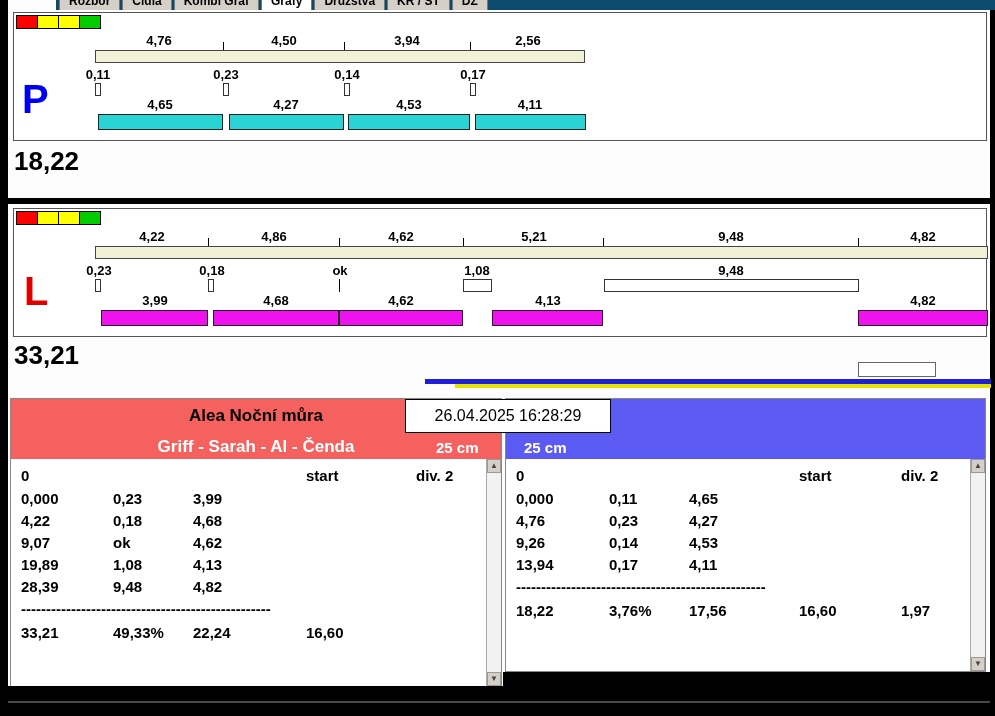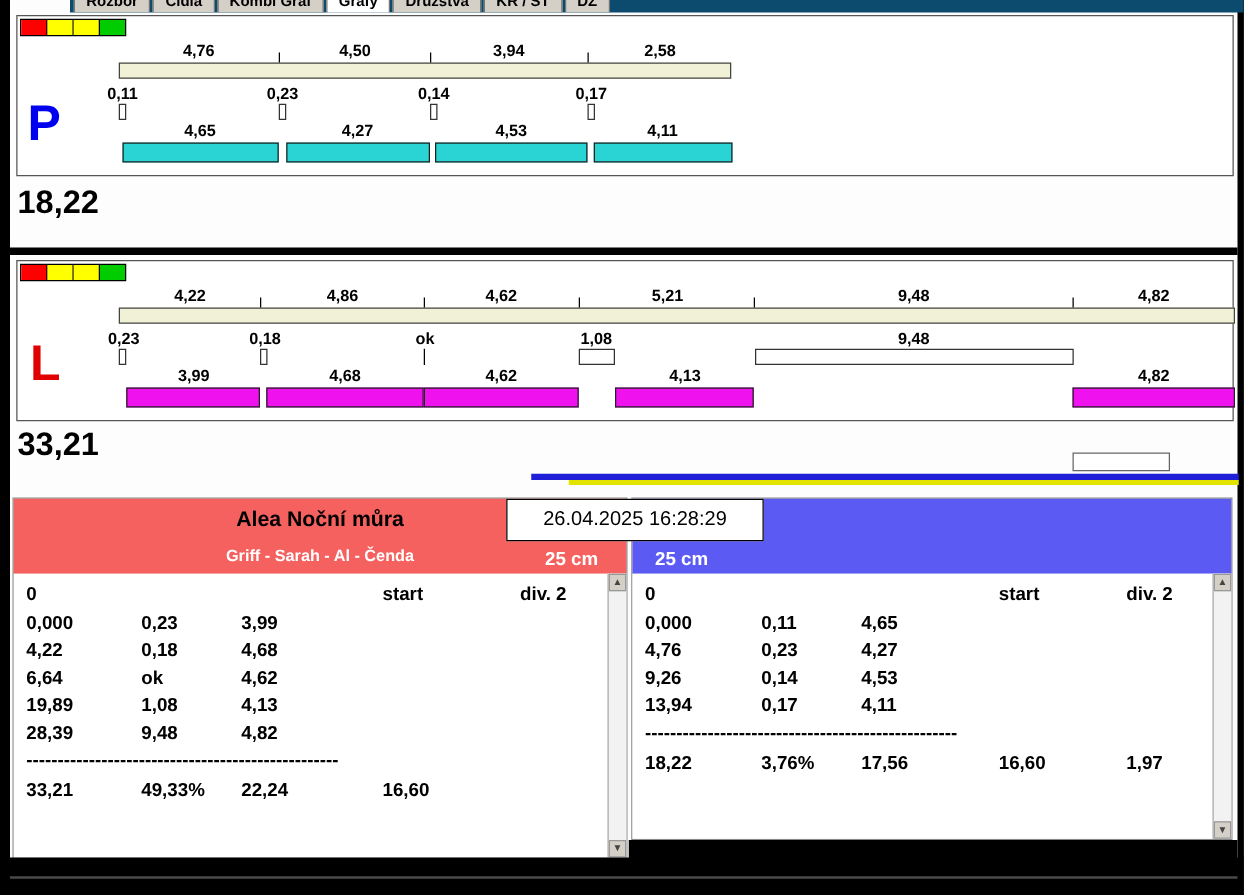--- a/index.html
+++ b/index.html
@@ -41,21 +41,21 @@
   .mini-box{position:absolute;left:858px;top:362px;width:76px;height:13px;background:#fff;border:1px solid #666;}
   .pb-blue{position:absolute;left:425px;top:379px;width:566px;height:5px;background:#1f1fd8;}
   .pb-yellow{position:absolute;left:455px;top:384px;width:536px;height:4px;background:#e3e300;}
 
   
   .team-panel{position:absolute;top:398px;background:#fff;border:1px solid #888;box-sizing:border-box;}
   .team-header{position:absolute;left:0;top:0;right:0;height:60px;}
   .hdr-red{background:#f4615e;}
   .hdr-blue{background:#5b5bf4;}
   .team-title{position:absolute;top:7px;left:0;right:0;text-align:center;font-size:17px;font-weight:bold;color:#000;white-space:nowrap;}
-  .team-sub{position:absolute;top:38px;left:0;right:0;text-align:center;font-size:13px;font-weight:bold;color:#fff;white-space:nowrap;}
+  .team-sub{position:absolute;top:38px;left:0;right:0;text-align:center;font-size:17px;font-weight:bold;color:#fff;white-space:nowrap;}
   .cm-label{position:absolute;font-size:15px;font-weight:bold;color:#fff;white-space:nowrap;}
   .stamp{position:absolute;left:405px;top:399px;width:204px;height:32px;background:#fff;border:1px solid #000;
          display:flex;align-items:center;justify-content:center;font-size:16px;color:#000;z-index:5;}
   .tbody{position:absolute;left:0;top:60px;right:0;bottom:0;background:#fff;}
   .trow{position:absolute;left:0;right:17px;height:22px;font-size:15px;font-weight:bold;white-space:nowrap;}
   .tc{position:absolute;white-space:nowrap;}
   .lc1{left:10px}.lc2{left:102px}.lc3{left:182px}.lc4{left:295px}.lc5{left:405px}
   .rc1{left:10px}.rc2{left:103px}.rc3{left:183px}.rc4{left:293px}.rc5{left:395px}
 
   
@@ -91,21 +91,21 @@
     <div class="lights">
       <div class="light red"></div>
       <div class="light yellow"></div>
       <div class="light yellow"></div>
       <div class="light green"></div>
     </div>
 
     <span class="glabel" style="left:145px;top:20px">4,76</span>
     <span class="glabel" style="left:270px;top:20px">4,50</span>
     <span class="glabel" style="left:393px;top:20px">3,94</span>
-    <span class="glabel" style="left:514px;top:20px">2,58</span>
+    <span class="glabel" style="left:514px;top:20px">2,56</span>
 
     <div class="bar-top" style="left:81px;width:490px"></div>
     <div class="tick" style="left:209px"></div>
     <div class="tick" style="left:330px"></div>
     <div class="tick" style="left:456px"></div>
 
     <span class="glabel" style="left:84px;top:54px">0,11</span>
     <span class="glabel" style="left:212px;top:54px">0,23</span>
     <span class="glabel" style="left:333px;top:54px">0,14</span>
     <span class="glabel" style="left:459px;top:54px">0,17</span>
@@ -197,21 +197,21 @@
         <span class="tc lc1">0,000</span>
         <span class="tc lc2">0,23</span>
         <span class="tc lc3">3,99</span>
       </div>
       <div class="trow" style="top:53px">
         <span class="tc lc1">4,22</span>
         <span class="tc lc2">0,18</span>
         <span class="tc lc3">4,68</span>
       </div>
       <div class="trow" style="top:75px">
-        <span class="tc lc1">6,64</span>
+        <span class="tc lc1">9,07</span>
         <span class="tc lc2">ok</span>
         <span class="tc lc3">4,62</span>
       </div>
       <div class="trow" style="top:97px">
         <span class="tc lc1">19,89</span>
         <span class="tc lc2">1,08</span>
         <span class="tc lc3">4,13</span>
       </div>
       <div class="trow" style="top:119px">
         <span class="tc lc1">28,39</span>

